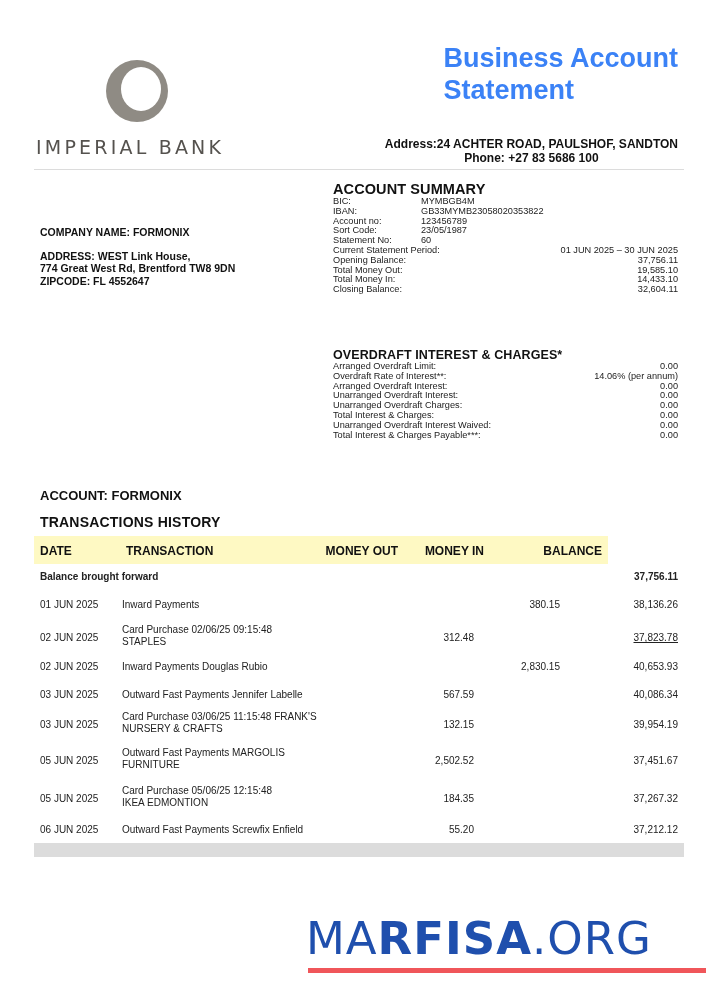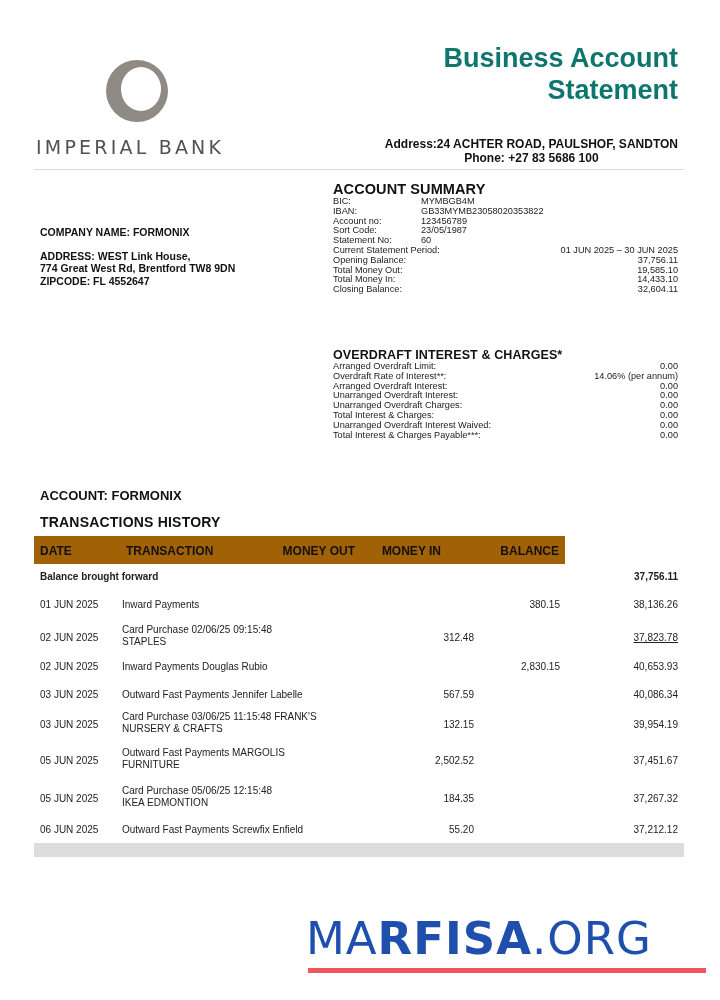--- a/index.html
+++ b/index.html
@@ -5,21 +5,21 @@
   html, body { margin: 0; padding: 0; background: #ffffff; }
   body { width: 720px; height: 1000px; position: relative; overflow: hidden; font-family: "Liberation Sans", sans-serif; color: #111; }
   .abs { position: absolute; }
 
   
   .logo-ring { left: 106px; top: 60px; width: 62px; height: 62px; border-radius: 50%; background: #8f8b84; }
   .logo-ring::after { content: ""; position: absolute; left: 15px; top: 7px; width: 40px; height: 44px; border-radius: 50%; background: #fff; }
   .logo-text { left: 36px; top: 136px; font-size: 19px; letter-spacing: 3.2px; color: #55524e; font-family: "DejaVu Sans", sans-serif; font-weight: normal; }
 
   
-  .title { right: 42px; top: 42px; text-align: right; font-size: 27px; font-weight: bold; color: #0f766e; line-height: 32px; }
+  .title { right: 42px; top: 42px; text-align: left; font-size: 27px; font-weight: bold; color: #3b82f6; line-height: 32px; }
   .bank-address { right: 42px; top: 137px; text-align: center; font-size: 12px; font-weight: bold; line-height: 14px; color: #111; }
 
   .divider { left: 34px; top: 169px; width: 650px; height: 1px; background: #dcdcdc; }
 
   
   .company { left: 40px; top: 226px; font-size: 10.5px; font-weight: bold; line-height: 12.5px; }
   .company .gap { height: 11px; }
 
   
   .section-title { font-size: 14.5px; font-weight: bold; color: #111; letter-spacing: 0.1px; }
@@ -28,21 +28,21 @@
   .kv .k { position: absolute; left: 0; }
   .kv .v { position: absolute; left: 88px; }
   .kv .vr { position: absolute; right: 0; }
 
   .overdraft { left: 333px; top: 348px; width: 345px; }
 
   
   .acct-title { left: 40px; top: 488px; font-size: 13px; font-weight: bold; }
   .hist-title { left: 40px; top: 514px; font-size: 14px; font-weight: bold; letter-spacing: 0.2px; }
 
-  .thead { left: 34px; top: 536px; width: 531px; height: 28px; background: #a16207; }
+  .thead { left: 34px; top: 536px; width: 574px; height: 28px; background: #fef9c3; }
   .th { position: absolute; top: 8px; font-size: 12px; font-weight: bold; color: #111; }
 
   .row { position: absolute; left: 34px; width: 650px; font-size: 10px; color: #222; }
   .row .c-date { position: absolute; left: 6px; }
   .row .c-desc { position: absolute; left: 88px; line-height: 12px; }
   .row .c-out { position: absolute; right: 210px; text-align: right; }
   .row .c-in { position: absolute; right: 124px; text-align: right; }
   .row .c-bal { position: absolute; right: 6px; text-align: right; }
   .row.bold { font-weight: bold; }
 

